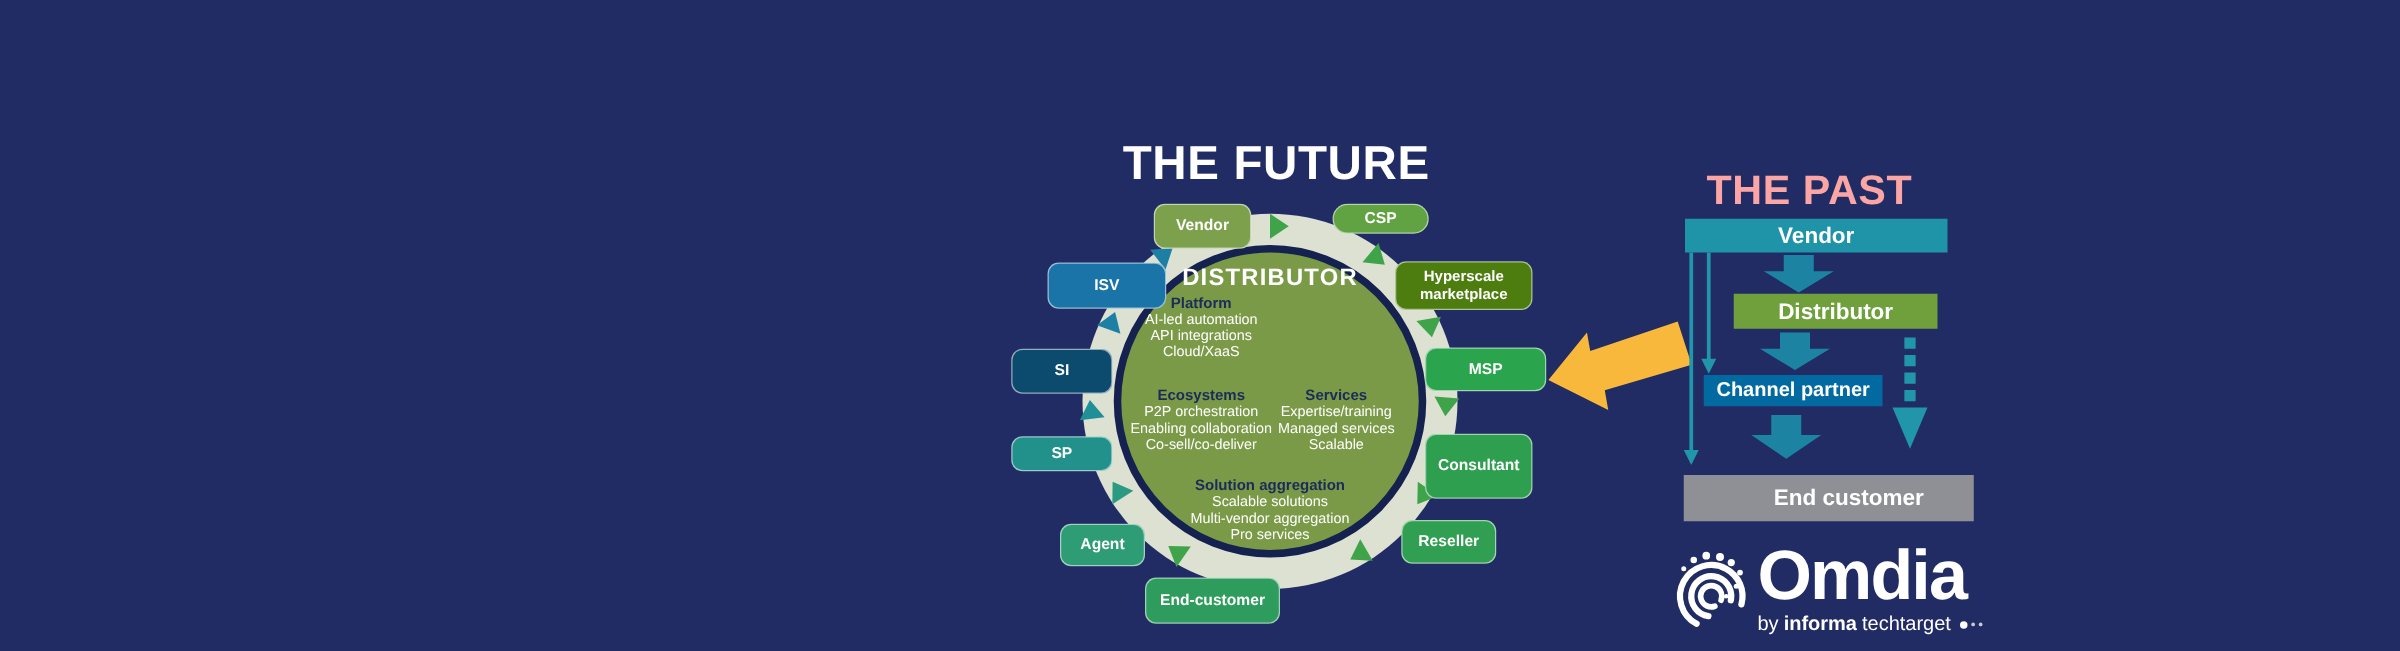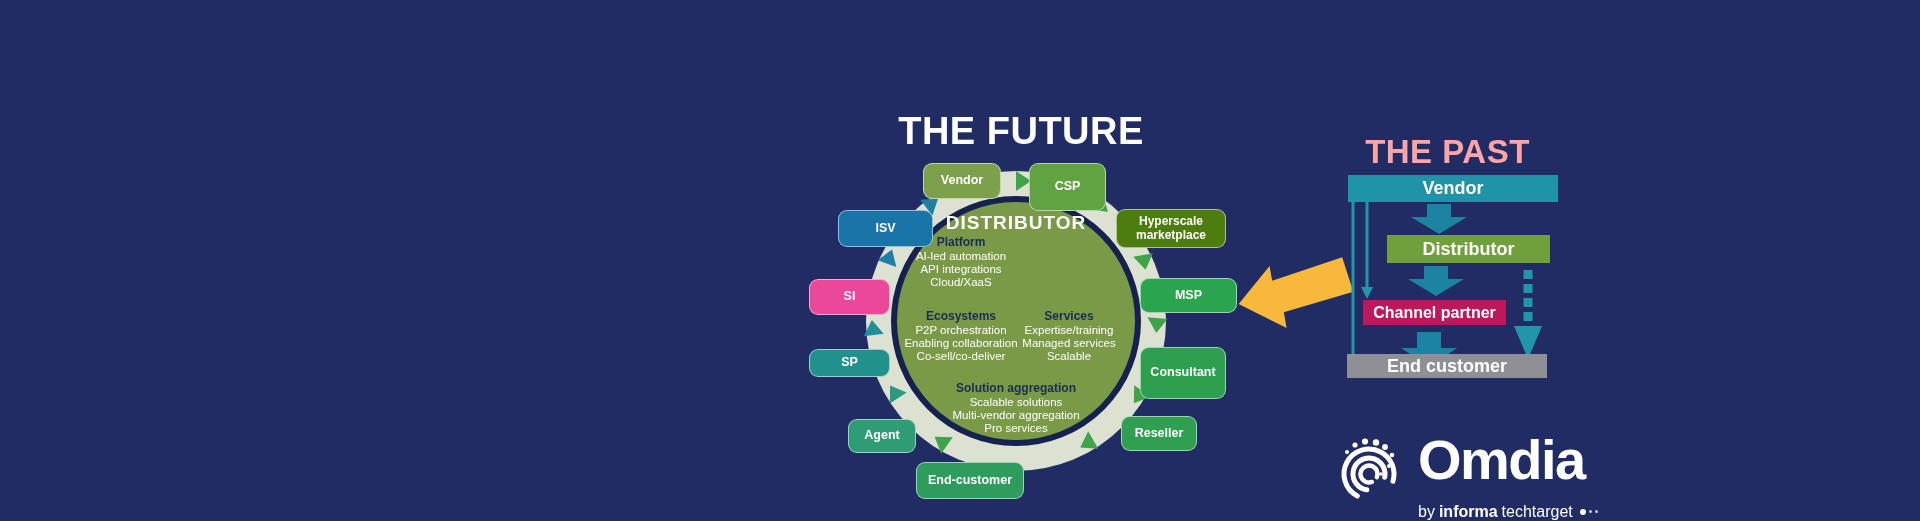--- a/index.html
+++ b/index.html
@@ -34,21 +34,21 @@
   .sec2{left:2px;top:107px;width:124px;}
   .sec3{left:108px;top:107px;width:128px;}
   .sec4{left:31px;top:179px;width:176px;}
   .nf{
     position:absolute;display:flex;align-items:center;justify-content:center;
     text-align:center;color:#fff;font-weight:700;font-size:12.5px;line-height:1.1;
     border-radius:9px;border:1px solid rgba(255,255,255,.55);
     box-sizing:border-box;padding:2px 4px;
   }
   .nf0{left:923px;top:163px;width:78px;height:36px;}
-  .nf1{left:1029px;top:163px;width:77px;height:48px;}
+  .nf1{left:1066px;top:163px;width:77px;height:24px;border-radius:18px;}
   .nf2{left:838px;top:210px;width:95px;height:37px;}
   .nf3{left:1116px;top:209px;width:110px;height:39px;font-size:12px;}
   .nf4{left:809px;top:279px;width:81px;height:36px;}
   .nf5{left:1140px;top:278px;width:97px;height:35px;}
   .nf6{left:809px;top:349px;width:81px;height:28px;}
   .nf7{left:1140px;top:347px;width:86px;height:52px;}
   .nf8{left:848px;top:419px;width:68px;height:34px;}
   .nf9{left:1121px;top:416px;width:76px;height:35px;}
   .nf10{left:916px;top:462px;width:108px;height:37px;}
   
@@ -80,25 +80,25 @@
     color:#fca5a5;font-size:33px;font-weight:700;letter-spacing:0.5px;
   }
   .past-svg{position:absolute;left:1330px;top:170px;}
   .pb{
     position:absolute;display:flex;align-items:center;justify-content:center;
     color:#fff;font-weight:700;text-align:center;
   }
   .pb0{left:1348px;top:175px;width:210px;height:27px;font-size:18px;}
   .pb1{left:1387px;top:235px;width:163px;height:28px;font-size:18px;}
   .pb2{left:1363px;top:300px;width:143px;height:25px;font-size:16px;}
-  .pb3{left:1347px;top:354px;width:200px;height:24px;font-size:18px;}
-  
-  .brand{position:absolute;left:1336px;top:434px;display:flex;align-items:flex-start;gap:12px;}
+  .pb3{left:1347px;top:380px;width:200px;height:37px;font-size:18px;padding-left:32px;}
+  
+  .brand{position:absolute;left:1336px;top:434px;display:flex;align-items:flex-end;}
   .brand-name{color:#fff;font-size:56px;font-weight:700;letter-spacing:-1.5px;line-height:0.92;}
-  .brand-byline{color:#fff;font-size:16px;margin-top:17px;display:flex;align-items:center;gap:4px;}
+  .brand-byline{color:#fff;font-size:16px;margin-top:5px;display:flex;align-items:center;gap:4px;}
   .brand-byline .bold{font-weight:700;}
   .bdots{display:inline-flex;align-items:center;gap:3px;margin-left:3px;}
   .bdots i{display:inline-block;border-radius:50%;background:#fff;}
   .bdots .d1{width:6px;height:6px;}
   .bdots .d2{width:3px;height:3px;opacity:.75;}
   .bdots .d3{width:3px;height:3px;opacity:.75;}
 </style>
 </head>
 <body>
 
@@ -147,21 +147,21 @@
     <div class="tri tg t7"></div>
     <div class="tri ttg t8"></div>
     <div class="tri tt t9"></div>
     <div class="tri tb t10"></div>
     <div class="tri tb t11"></div>
 
     <div class="nf nf0" style="background: rgb(125, 160, 76);">Vendor</div>
     <div class="nf nf1" style="background: rgb(97, 162, 67);">CSP</div>
     <div class="nf nf2" style="background: rgb(26, 116, 168);">ISV</div>
     <div class="nf nf3" style="background: #4d7c0f;">Hyperscale marketplace</div>
-    <div class="nf nf4" style="background: #ec4899;">SI</div>
+    <div class="nf nf4" style="background: #0c4a6e;">SI</div>
     <div class="nf nf5" style="background: rgb(42, 164, 77);">MSP</div>
     <div class="nf nf6" style="background: rgb(34, 145, 139);">SP</div>
     <div class="nf nf7" style="background: rgb(46, 158, 79);">Consultant</div>
     <div class="nf nf8" style="background: rgb(46, 156, 116);">Agent</div>
     <div class="nf nf9" style="background: rgb(49, 159, 82);">Reseller</div>
     <div class="nf nf10" style="background: rgb(45, 156, 93);">End-customer</div>
   </section>
 
   <svg class="yarrow" width="120" height="90" viewBox="0 0 120 90">
     <polygon points="3,44 40,12 40,27 113,16 118,52 46,60 46,76" fill="#f7b83c" transform="rotate(-10 60 45)"></polygon>
@@ -183,21 +183,21 @@
 
       <rect x="193.5" y="100" width="9" height="9" fill="#2196ab"></rect>
       <rect x="193.5" y="114" width="9" height="9" fill="#2196ab"></rect>
       <rect x="193.5" y="128" width="9" height="9" fill="#2196ab"></rect>
       <rect x="193.5" y="142" width="9" height="9" fill="#2196ab"></rect>
       <polygon points="184,156 212,156 198,189" fill="#2196ab"></polygon>
     </svg>
 
     <div class="pb pb0" style="background: rgb(31, 147, 168);">Vendor</div>
     <div class="pb pb1" style="background: rgb(111, 160, 60);">Distributor</div>
-    <div class="pb pb2" style="background: #be185d;">Channel partner</div>
+    <div class="pb pb2" style="background: #0369a1;">Channel partner</div>
     <div class="pb pb3" style="background: rgb(142, 144, 149);">End customer</div>
   </section>
 
   <div class="brand">
     <svg width="70" height="72" viewBox="0 0 70 72">
       <g fill="none" stroke="#ffffff">
         <circle cx="33" cy="40" r="25" stroke-width="5" stroke-dasharray="112 46" stroke-linecap="round" transform="rotate(118 33 40)"></circle>
         <circle cx="33" cy="40" r="16" stroke-width="5" stroke-dasharray="76 25" stroke-linecap="round" transform="rotate(98 33 40)"></circle>
         <circle cx="33" cy="40" r="8.5" stroke-width="4.5" stroke-dasharray="46 8" stroke-linecap="round" transform="rotate(70 33 40)"></circle>
       </g>

